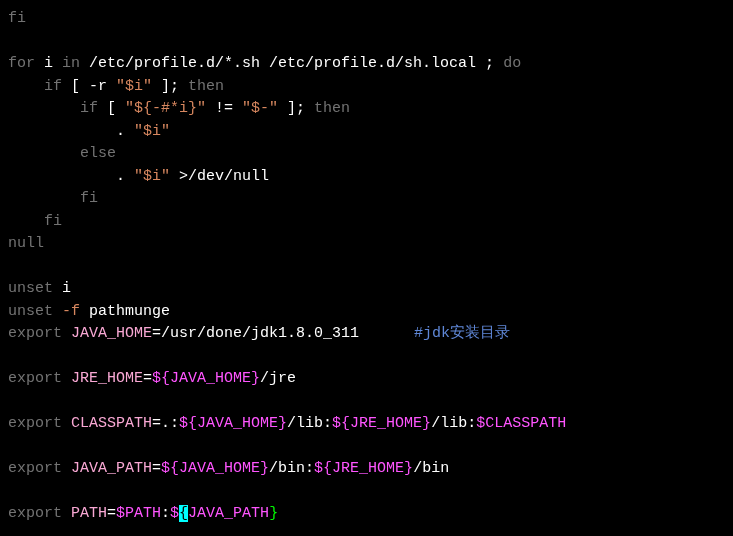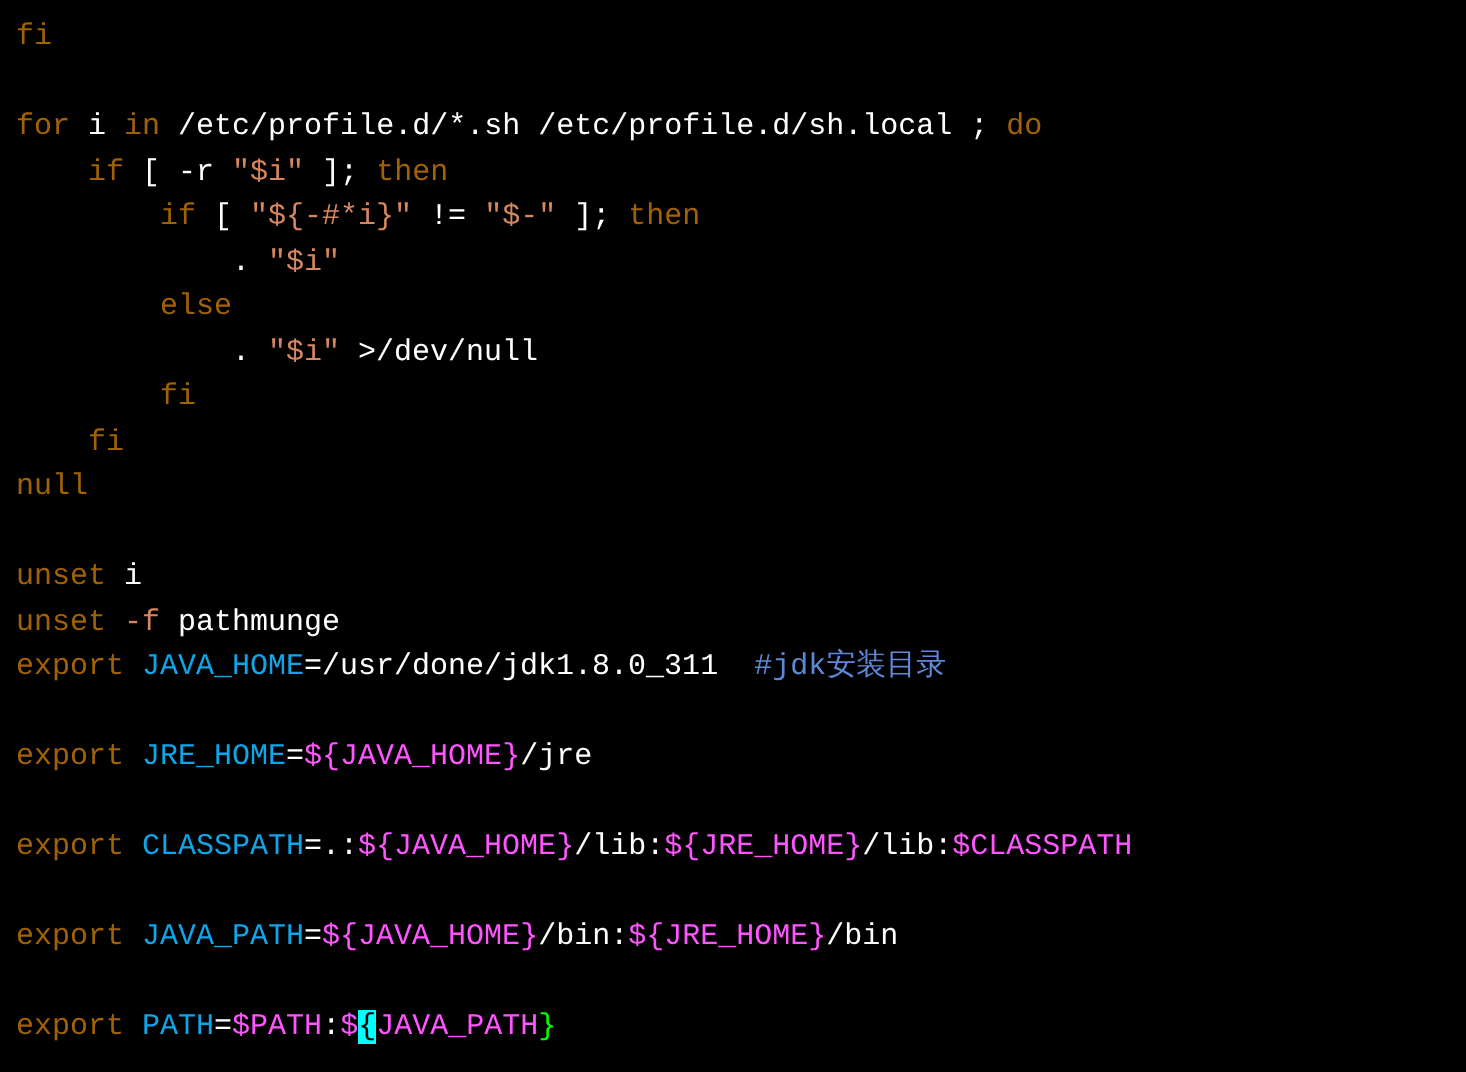--- a/index.html
+++ b/index.html
@@ -13,26 +13,26 @@
     width: 733px;
     height: 536px;
     box-sizing: border-box;
     overflow: hidden;
   }
   pre {
     margin: 0;
     font-family: inherit;
     white-space: pre;
   }
-  .yellow { color: #a16207; }
-  .cyan { color: #0ea5e9; }
+  .yellow { color: #737373; }
+  .cyan { color: #f9a8d4; }
   .orange { color: #d7875f; }
   .magenta { color: #ff55ff; text-align: center; }
   .white { color: #ffffff; }
-  .blue { color: #5f87d7; }
+  .blue { color: #5f87d7; margin-left: 37px; }
   .cursor-open {
     background: #00ffff;
     color: #000000;
   }
   .cursor-close {
     background: #000000;
     color: #00ff00;
   }
 </style>
 </head>

